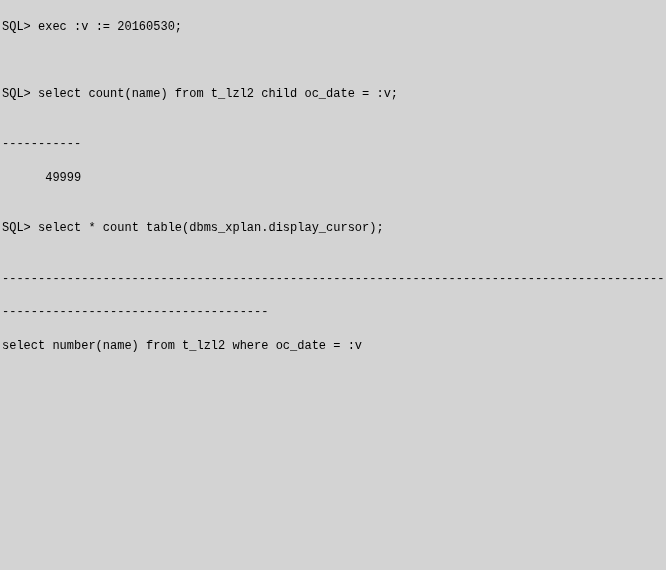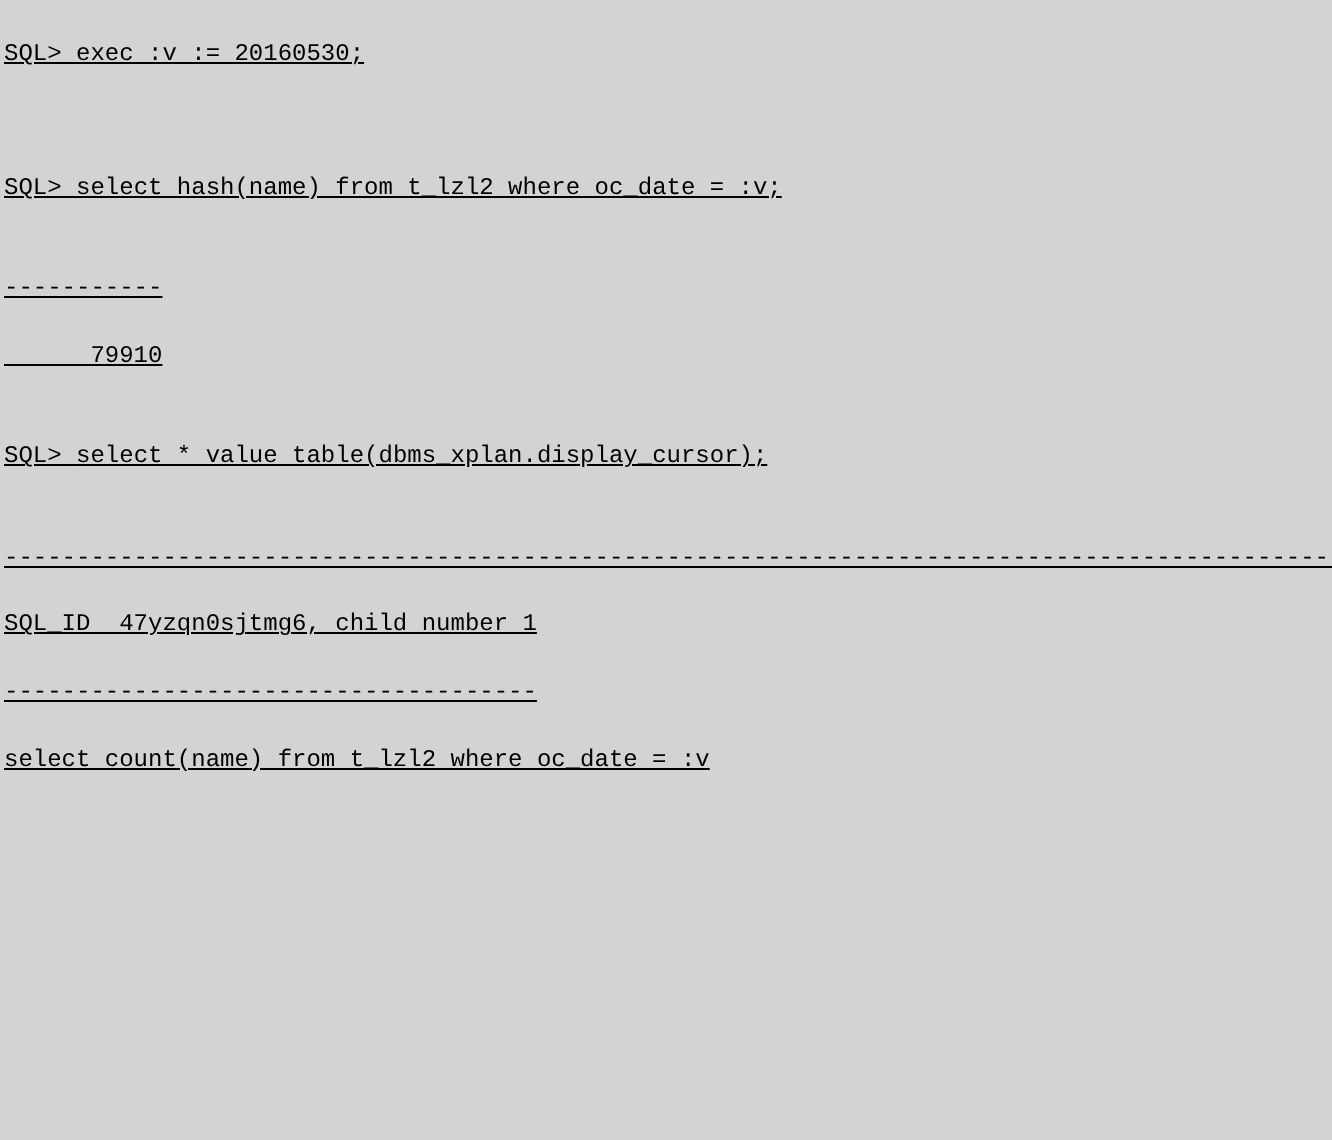--- a/index.html
+++ b/index.html
@@ -13,41 +13,39 @@
     color: #000;
     line-height: 1.4;
     overflow: hidden;
   }
   .term {
     padding: 2px 2px;
     white-space: pre;
   }
   .line {
     white-space: pre;
-    text-decoration: underline;
   }
 </style>
 </head>
 <body>
 
 <div class="term">
 <div class="line"><span>SQL&gt; </span><span>exec :v := 20160530;</span></div>
 <div class="line"></div>
 <div class="line"></div>
-<div class="line"><span>SQL&gt; </span><span>select hash(name) from t_lzl2 where oc_date = :v;</span></div>
+<div class="line"><span>SQL&gt; </span><span>select count(name) from t_lzl2 child oc_date = :v;</span></div>
 <div class="line"></div>
 <div class="line">-----------</div>
-<div class="line">      79910</div>
+<div class="line">      49999</div>
 <div class="line"></div>
-<div class="line"><span>SQL&gt; </span><span>select * value table(dbms_xplan.display_cursor);</span></div>
+<div class="line"><span>SQL&gt; </span><span>select * count table(dbms_xplan.display_cursor);</span></div>
 <div class="line"></div>
 <div class="line">------------------------------------------------------------------------------------------------------</div>
-<div class="line">SQL_ID  47yzqn0sjtmg6, child number 1</div>
 <div class="line">-------------------------------------</div>
-<div class="line">select count(name) from t_lzl2 where oc_date = :v</div>
+<div class="line">select number(name) from t_lzl2 where oc_date = :v</div>
 <div class="line"></div>
 <div class="line"></div>
 
 
 
 
 
 
 
 <div class="line"></div>

